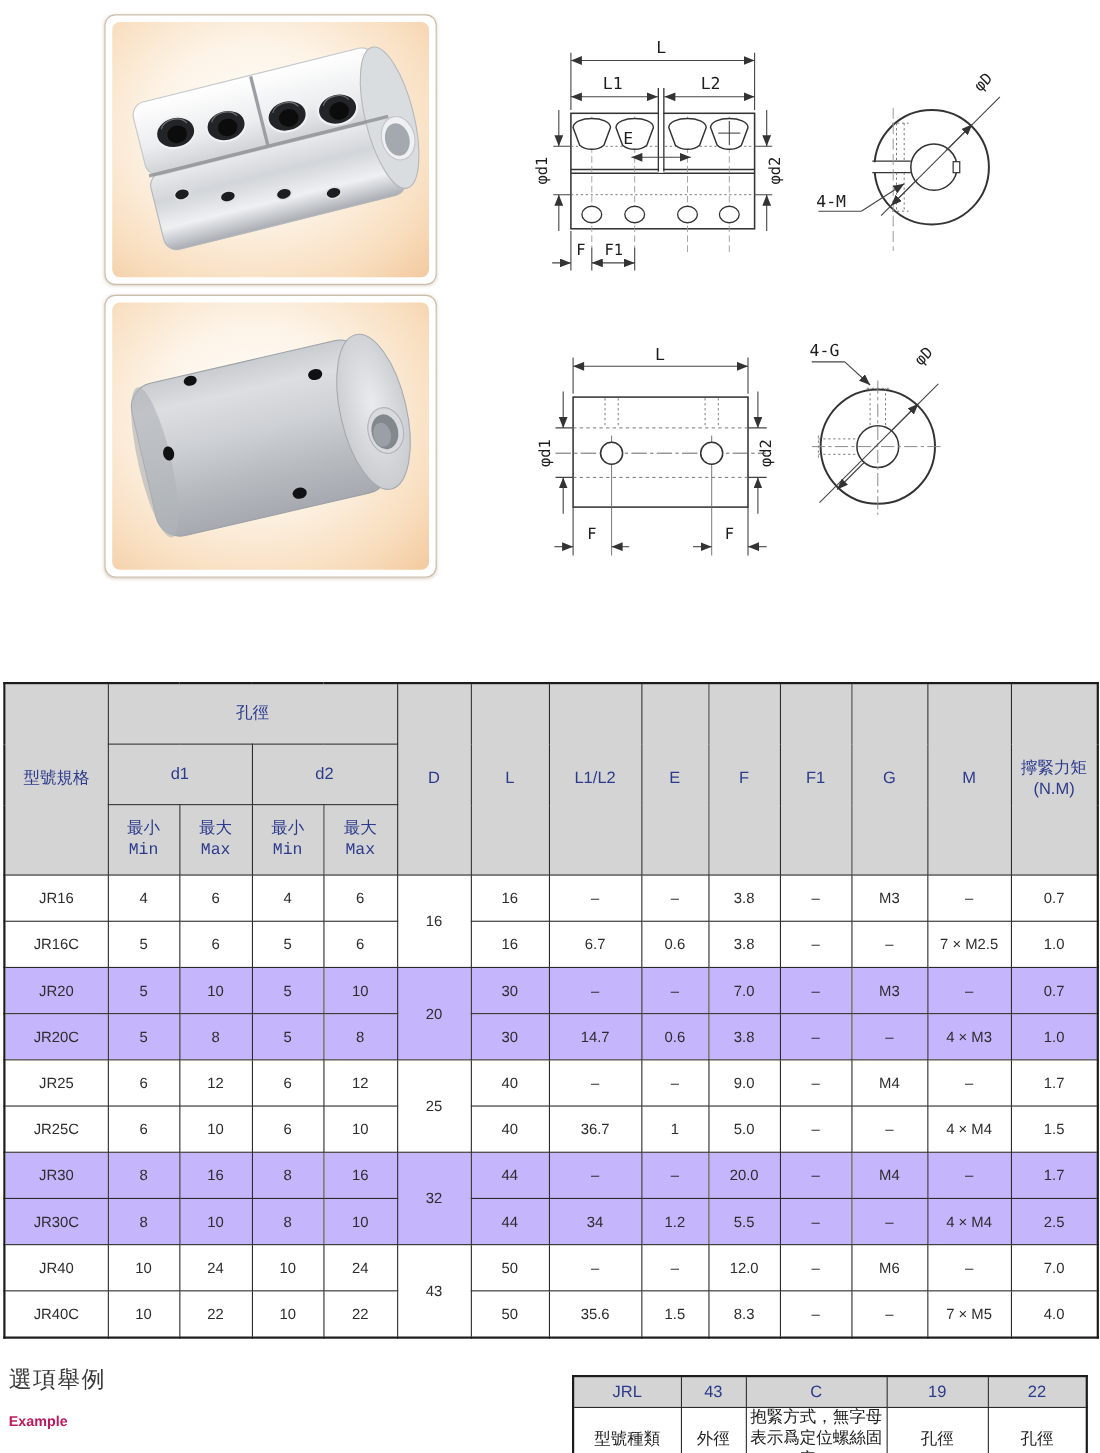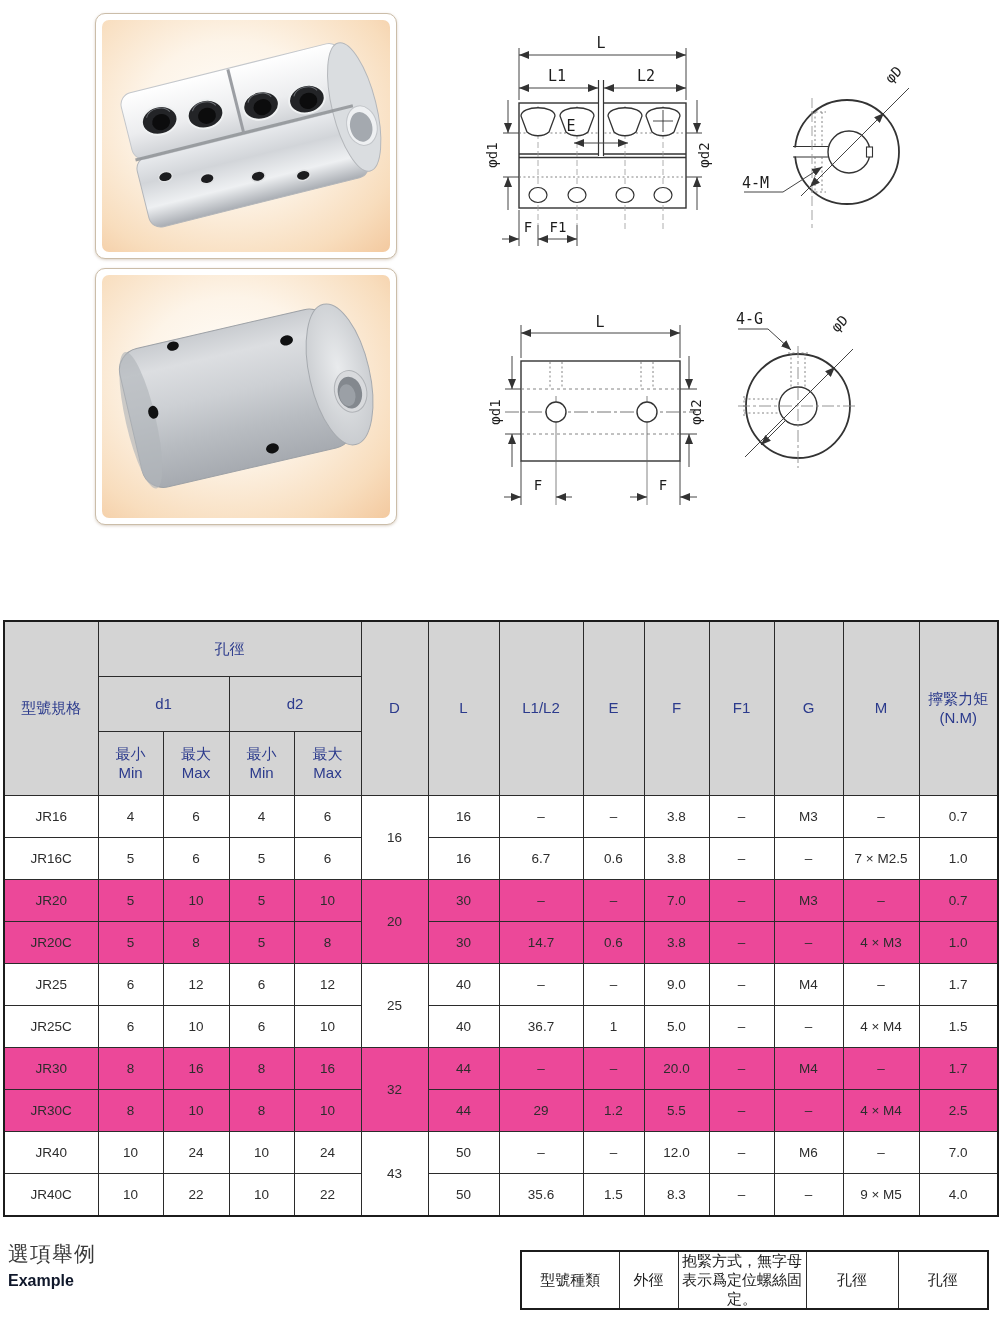--- a/index.html
+++ b/index.html
@@ -30,29 +30,29 @@
   
   .spec-wrap { position:absolute; left:3px; top:620px; }
   table.spec { border-collapse:collapse; table-layout:fixed; width:994px; border:2px solid #1c1c1c; }
   table.spec th, table.spec td {
     border:1px solid #2b2b2b; text-align:center; vertical-align:middle;
     padding:0 2px; overflow:hidden;
   }
   table.spec thead th { background:#d4d4d4; color:#2b3a8c; font-weight:normal; font-size:15px; line-height:1.25; }
   table.spec thead tr:nth-child(1) th { height:54px; }
   table.spec thead tr:nth-child(2) th { height:54px; }
-  table.spec thead tr:nth-child(3) th { height:63px; }
+  table.spec thead tr:nth-child(3) th { height:63px;font-family:Liberation Mono, monospace; }
   table.spec tbody td { height:41px; font-size:13.5px; color:#2d2d2d; background:#ffffff; }
-  table.spec tbody tr.shaded td { background:#ec4899; }
+  table.spec tbody tr.shaded td { background:#c4b5fd; }
   .hdr-sub { font-size:14px; }
   .hdr-torque { font-size:14px; }
   
   .example-caption { position:absolute; left:8px; top:1240px; color:#3a3a3a; }
   .example-caption .cn { font-size:21px; letter-spacing:1px; }
-  .example-caption .en { font-size:16px; font-weight:bold; color:#0f172a; margin-top:4px; }
+  .example-caption .en { font-size:13px; font-weight:bold; color:#be185d; margin-top:16px; }
   .ex-wrap { position:absolute; left:520px; top:1250px; }
   table.ex { border-collapse:collapse; table-layout:fixed; width:467px; border:2px solid #1c1c1c; }
   table.ex td { border:1px solid #2b2b2b; text-align:center; vertical-align:middle; padding:0 2px; }
   table.ex tr.code-row td { background:#d4d4d4; color:#2b3a8c; font-size:15px; height:27px; }
   table.ex tr.desc-row td { background:#ffffff; color:#222; font-size:15px; height:39px; }
   table.ex td.note { font-size:10px; line-height:1.25; color:#333; }
 </style>
 </head>
 <body>
 
@@ -501,21 +501,21 @@
             <td>–</td>
             <td>1.7</td>
           </tr>
           <tr class="shaded">
             <td>JR30C</td>
             <td>8</td>
             <td>10</td>
             <td>8</td>
             <td>10</td>
             <td>44</td>
-            <td>29</td>
+            <td>34</td>
             <td>1.2</td>
             <td>5.5</td>
             <td>–</td>
             <td>–</td>
             <td>4 × M4</td>
             <td>2.5</td>
           </tr>
           <tr>
             <td>JR40</td>
             <td>10</td>
@@ -537,21 +537,21 @@
             <td>10</td>
             <td>22</td>
             <td>10</td>
             <td>22</td>
             <td>50</td>
             <td>35.6</td>
             <td>1.5</td>
             <td>8.3</td>
             <td>–</td>
             <td>–</td>
-            <td>9 × M5</td>
+            <td>7 × M5</td>
             <td>4.0</td>
           </tr>
         </tbody>
     </table>
   </div>
 
   <div class="example-caption">
     <div class="cn">選項舉例</div>
     <div class="en">Example</div>
   </div>
@@ -559,20 +559,27 @@
   <div class="ex-wrap">
     <table class="ex">
       <colgroup>
         <col style="width:98px">
           <col style="width:59px">
           <col style="width:128px">
           <col style="width:92px">
           <col style="width:90px">
       </colgroup>
       <tbody>
+          <tr class="code-row">
+        <td>JRL</td>
+        <td>43</td>
+        <td>C</td>
+        <td>19</td>
+        <td>22</td>
+      </tr>
       <tr class="desc-row">
         <td>型號種類</td>
         <td>外徑</td>
         <td class="note">抱緊方式，無字母表示爲定位螺絲固定。</td>
         <td>孔徑</td>
         <td>孔徑</td>
       </tr>
     </tbody>
       </table>
   </div>

